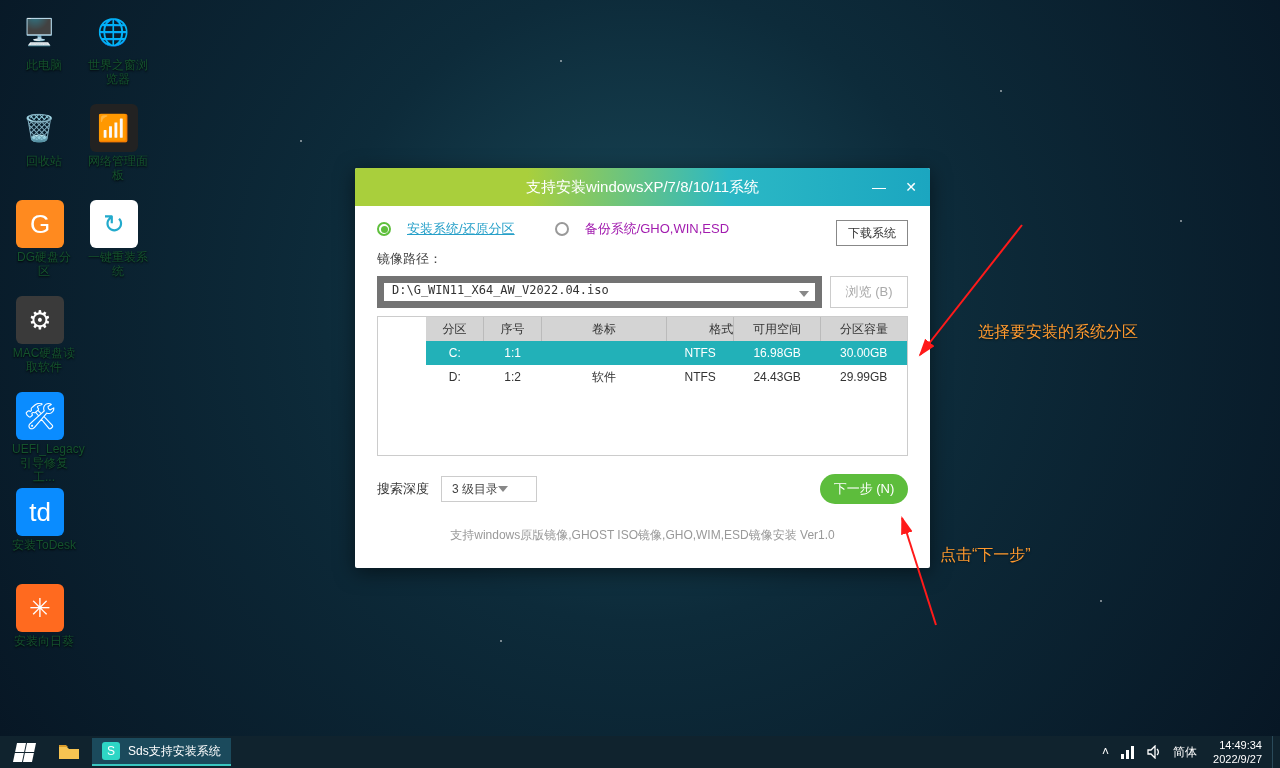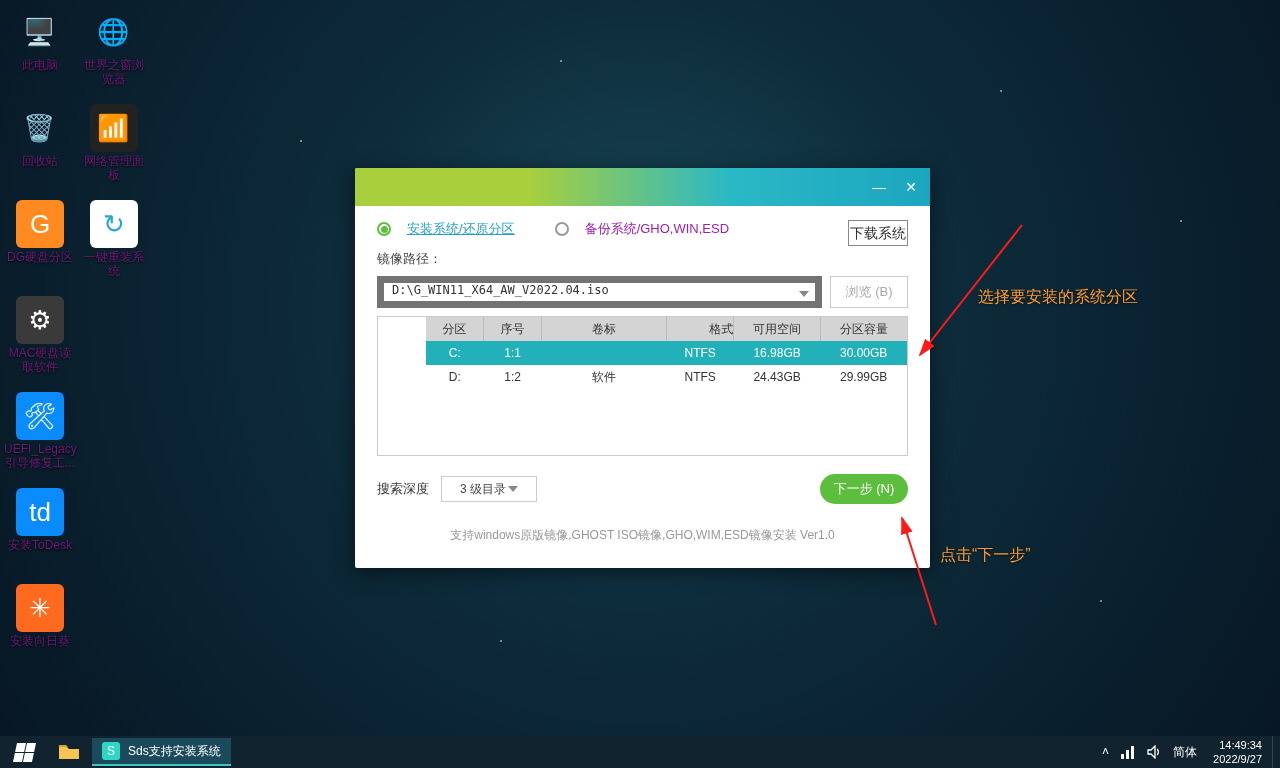--- a/index.html
+++ b/index.html
@@ -14,21 +14,21 @@
   .star { position:absolute; background:#fff; border-radius:50%; opacity:.6; }
 
   
   .desktop-icons { position:absolute; top:8px; left:4px; }
   .dicon { width:72px; text-align:center; margin-bottom:6px; cursor:pointer; }
   .dicon .glyph {
     width:48px; height:48px; margin:0 auto 2px;
     display:flex; align-items:center; justify-content:center;
     border-radius:6px; font-size:26px;
   }
-  .dicon .label { font-size:12px; line-height:14px; text-shadow:0 1px 2px #000; color:#701a75; white-space:pre-line; }
+  .dicon .label { font-size:12px; line-height:14px; text-shadow:0 1px 2px #000; color:#14532d; white-space:pre-line;margin-left:8px; }
 
   
   .dialog {
     position:absolute; left:355px; top:168px;
     width:575px; height:400px;
     background:#fff; color:#333;
     box-shadow:0 4px 20px rgba(0,0,0,.5);
     border-radius:2px; overflow:hidden;
     font-size:13px;
   }
@@ -41,38 +41,38 @@
   .titlebar .wb { width:26px; height:26px; display:flex; align-items:center; justify-content:center; cursor:pointer; color:#fff; font-size:14px; }
 
   .content { padding:14px 22px 10px; position:relative; }
   .radio-row { display:flex; align-items:center; gap:40px; margin-bottom:12px; }
   .radio { display:flex; align-items:center; gap:16px; cursor:pointer; font-size:13px; }
   .rdot { width:14px; height:14px; border-radius:50%; border:2px solid #999; display:flex; align-items:center; justify-content:center; }
   .rdot.sel { border-color:#5fbf3c; }
   .rdot.sel::after { content:""; width:7px; height:7px; border-radius:50%; background:#5fbf3c; }
   .radio.sel span { color:#27a0c9; text-decoration:underline; }
   .radio span { color:#a21caf; }
-  .dl-btn { position:absolute; right:22px; top:14px; width:60px; height:26px; border:1px solid #888; background:#fff; font-size:14px; cursor:pointer; text-align:center; line-height:24px; color:#333; }
+  .dl-btn { position:absolute; right:22px; top:14px; width:72px; height:26px; border:1px solid #888; background:#fff; font-size:12px; cursor:pointer; text-align:center; line-height:24px; color:#333; }
 
   .field-label { font-size:13px; color:#444; margin-bottom:8px; }
   .img-row { display:flex; gap:8px; margin-bottom:8px; }
   .img-input { flex:1; height:32px; border:7px solid #737373; padding:0 26px 0 8px; font-family:monospace; font-size:12px; color:#333; position:relative; background:#fff; }
   .img-input .dd { position:absolute; right:6px; top:8px; width:0; height:0; border-left:5px solid transparent; border-right:5px solid transparent; border-top:6px solid #888; }
   .browse-btn { width:78px; height:32px; border:1px solid #ccc; background:#fff; color:#aaa; font-size:13px; }
 
   table.partitions { width:100%; border-collapse:collapse; font-size:12px; }
   table.partitions th { background:#d4d4d4; color:#333; font-weight:normal; height:24px; border-right:1px solid #bbb; font-size:12px; }
   table.partitions th:last-child { border-right:none; }
   table.partitions td { height:24px; text-align:center; color:#333; }
   table.partitions tr.selected td { background:#22b1b8; color:#fff; }
   .parts-wrap { border:1px solid #ccc; height:140px; overflow:auto;padding-left:48px; }
 
   .bottom-row { display:flex; align-items:center; justify-content:space-between; margin-top:18px; }
   .depth { display:flex; align-items:center; gap:12px; font-size:13px; color:#333; }
-  .depth .sel-box { width:96px; height:26px; border:1px solid #ccc; display:flex; align-items:center; justify-content:space-between; padding:0 18px; font-size:12px; color:#444; cursor:pointer; }
+  .depth .sel-box { width:96px; height:26px; border:1px solid #ccc; display:flex; align-items:center; padding:0 10px; font-size:12px; color:#444; cursor:pointer; }
   .depth .sel-box .tri { width:0; height:0; border-left:5px solid transparent; border-right:5px solid transparent; border-top:6px solid #888; }
   .next-btn { background:#5dbd3c; color:#fff; border:none; border-radius:16px; height:30px; width:88px; font-size:13px; cursor:pointer; }
   .footer-note { text-align:center; font-size:12px; color:#999; margin-top:23px; }
 
   
   .anno { position:absolute; color:#ff9a2e; font-size:16px; font-weight:500; text-shadow:0 1px 2px rgba(0,0,0,.5); }
   svg.arrow { position:absolute; overflow:visible; }
 
   
   .taskbar { position:absolute; left:0; bottom:0; width:100%; height:32px; background:#10232e; display:flex; align-items:center; }
@@ -140,20 +140,21 @@
       <div class="label">安装ToDesk</div>
     </div>
     <div class="dicon" style="position: absolute; left: 0px; top: 576px;">
       <div class="glyph" style="background: rgb(255, 106, 31); color: rgb(255, 255, 255);">✳</div>
       <div class="label">安装向日葵</div>
     </div>
   </div>
 
 <div class="dialog">
   <div class="titlebar">
+    <span>支持安装windowsXP/7/8/10/11系统</span>
     <div class="wbtns">
       <div class="wb">—</div>
       <div class="wb">✕</div>
     </div>
   </div>
   <div class="content">
     <div class="radio-row">
       <label class="radio sel">
         <span class="rdot sel"></span>
         <span>安装系统/还原分区</span>
@@ -215,21 +216,21 @@
           <span class="tri"></span>
         </div>
       </div>
       <button class="next-btn">下一步 (N)</button>
     </div>
 
     <div class="footer-note">支持windows原版镜像,GHOST ISO镜像,GHO,WIM,ESD镜像安装 Ver1.0</div>
   </div>
 </div>
 
-<div class="anno" style="top:287px;left:978px">选择要安装的系统分区</div>
+<div class="anno" style="top:322px;left:978px">选择要安装的系统分区</div>
 <svg class="arrow" style="top:215px;left:912px" width="120" height="150">
   <defs>
       <marker id="ah1" markerWidth="10" markerHeight="10" refX="8" refY="3" orient="auto">
         <path d="M0,0 L9,3 L0,6 Z" fill="#ff1a1a"></path>
       </marker>
     </defs>
   <line x1="110" y1="10" x2="8" y2="140" stroke="#ff1a1a" stroke-width="2" marker-end="url(#ah1)"></line>
 </svg>
 
 <div class="anno" style="top:545px;left:940px">点击“下一步”</div>

